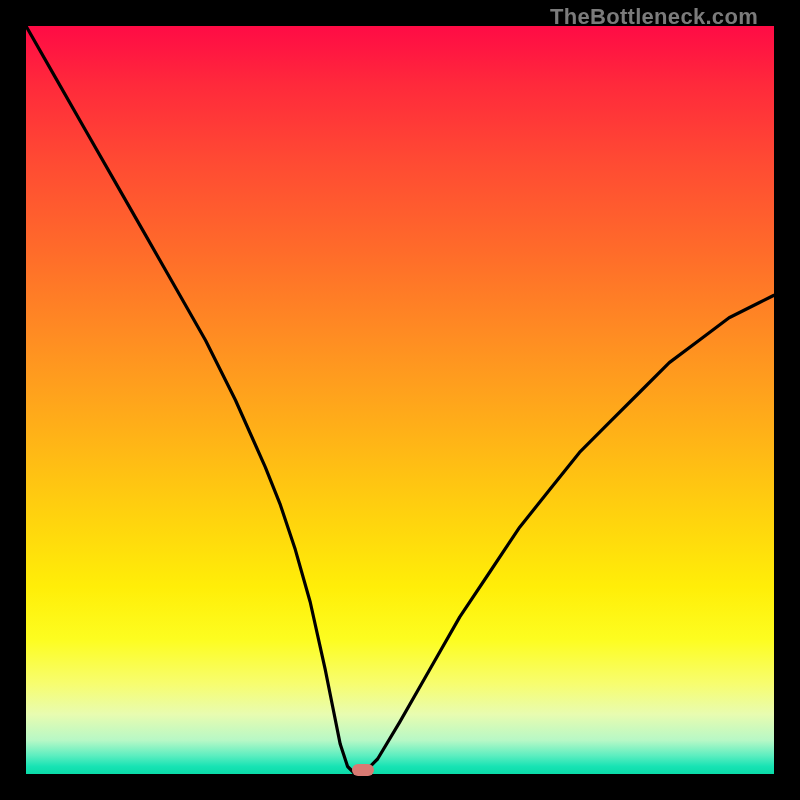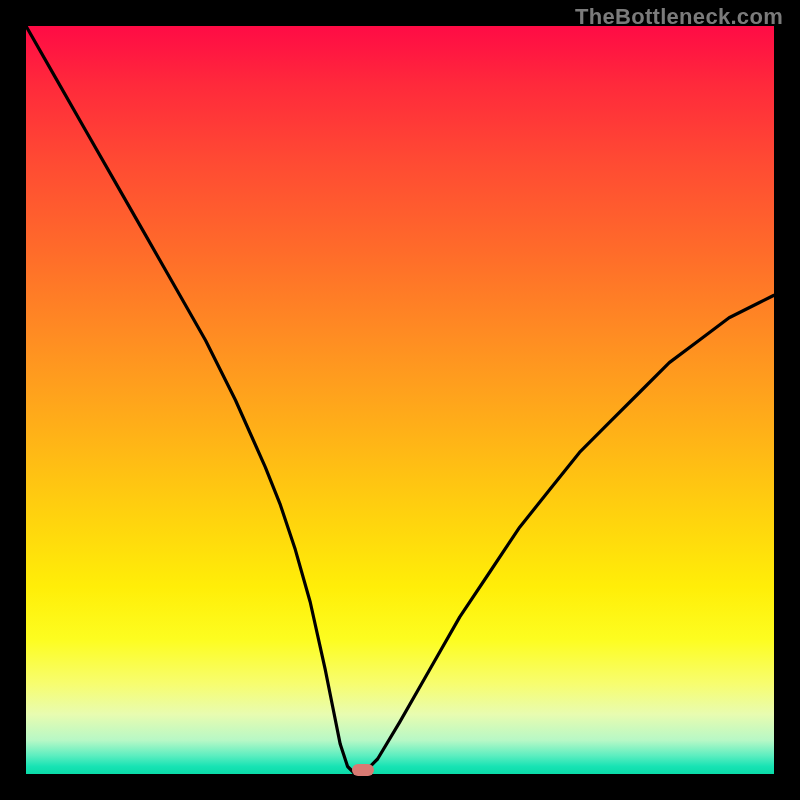--- a/index.html
+++ b/index.html
@@ -36,21 +36,21 @@
       #e8fcb0 92%,
       #b7f8c6 95.5%,
       #5eeec0 97.5%,
       #17e3b4 99%,
       #0adba8 100%
     );
   }
   .watermark {
     position: absolute;
     top: 4px;
-    right: 17px;
+    right: 42px;
     font-family: Arial, Helvetica, sans-serif;
     font-size: 22px;
     font-weight: 600;
     color: #7b7b7b;
     letter-spacing: 0.3px;
   }
   svg.curve {
     position: absolute;
     left: 0;
     top: 0;

